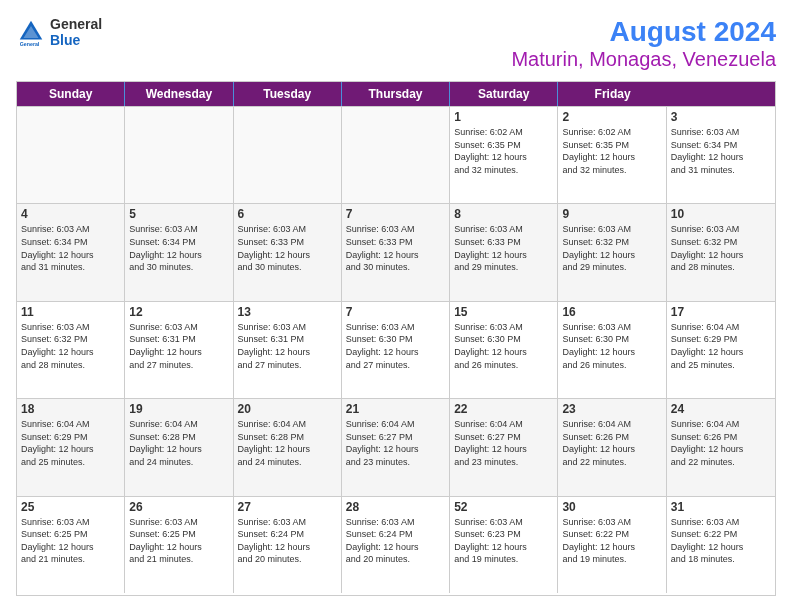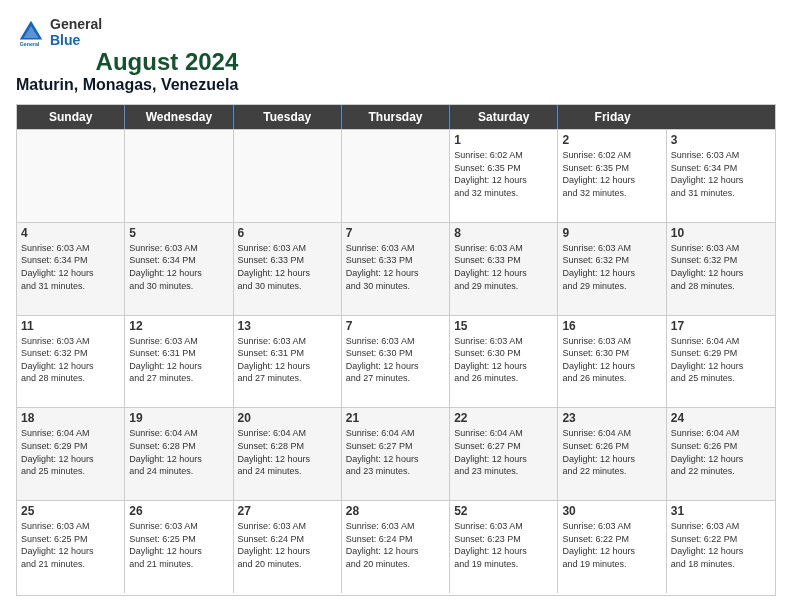--- a/index.html
+++ b/index.html
@@ -12,23 +12,23 @@
     }
     .page {
       width: 792px;
       height: 612px;
       padding: 16px;
       display: flex;
       flex-direction: column;
     }
     .header {
       display: flex;
+      justify-content: space-between;
       align-items: flex-start;
       margin-bottom: 10px;
-      flex-direction: column;
     }
     .logo {
       display: flex;
       align-items: center;
       gap: 4px;
     }
     .logo-text {
       display: flex;
       flex-direction: column;
       font-size: 14px;
@@ -37,37 +37,37 @@
     .logo-text .general { color: #333; }
     .logo-text .blue { color: #1565c0; }
     .logo-icon {
       width: 30px;
       height: 30px;
     }
     .title-block {
       text-align: right;
     }
     .month-year {
-      font-size: 24px;
+      font-size: 28px;
       font-weight: bold;
-      color: #14532d;
+      color: #3b82f6;
     }
     .location {
-      font-size: 16px;
-      color: #0f172a;
-      font-weight: bold;
+      font-size: 20px;
+      color: #a21caf;
+      font-weight: normal;
     }
     .calendar {
       flex: 1;
       border: 1px solid #ccc;
     }
     .cal-header {
       display: grid;
       grid-template-columns: repeat(7, 1fr);
-      background: #404040;
+      background: #701a75;
     }
     .cal-header-cell {
       color: #fff;
       text-align: center;
       font-size: 12px;
       font-weight: bold;
       padding: 5px 2px;
       border-right: 1px solid #4a90d9;
     }
     .cal-header-cell:last-child { border-right: none; }

